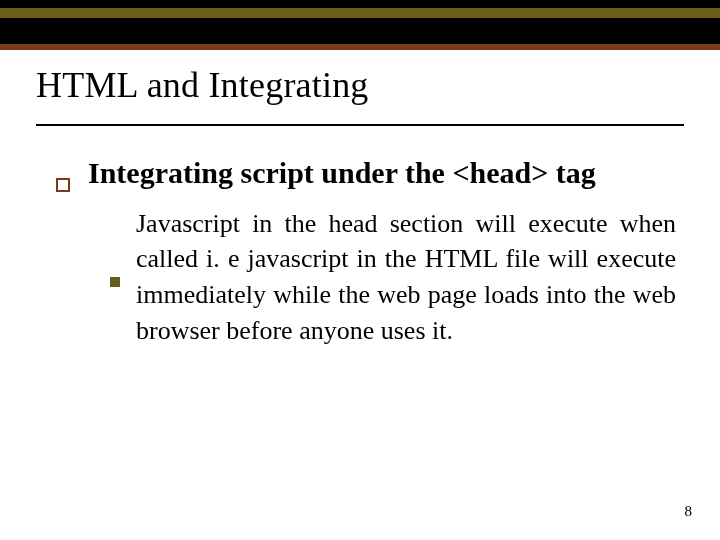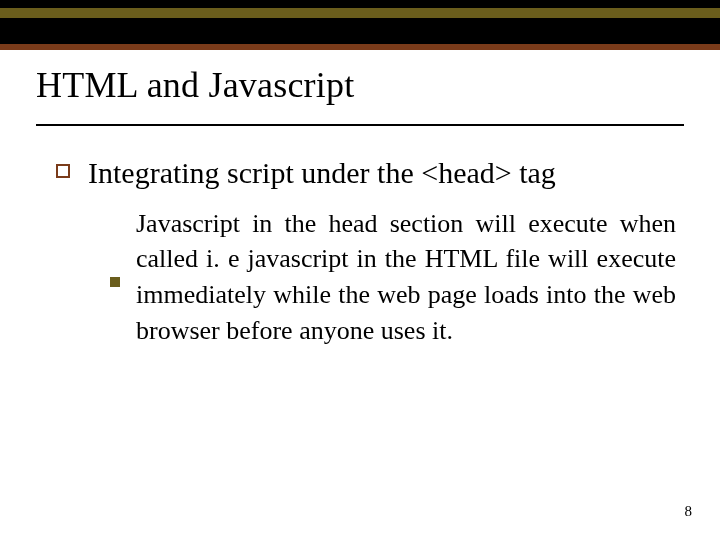--- a/index.html
+++ b/index.html
@@ -7,21 +7,21 @@
   .slide { width: 720px; height: 540px; position: relative; }
   .topbar { width: 100%; }
   .topbar .band-dark { height: 8px; background: #000; }
   .topbar .band-olive { height: 10px; background: #6a5d1c; }
   .topbar .band-black2 { height: 26px; background: #000; }
   .topbar .band-rust { height: 6px; background: #7a3b1a; }
   .title-wrap { padding: 14px 36px 8px 36px; }
   .title { font-size: 36px; font-weight: 400; letter-spacing: 0.2px; }
   .title-rule { margin: 10px 36px 0 36px; height: 2px; background: #000; }
   .content { padding: 28px 44px 0 56px; }
-  .row { display: flex; align-items: flex-start; }
+  .row { display: flex; align-items: flex-end; font-weight: bold; }
   .bullet-sq-open {
     width: 14px; height: 14px; border: 2px solid #7a3b1a; margin-top: 10px; flex: 0 0 auto;
   }
   .l1-text { font-size: 30px; margin-left: 18px; line-height: 1.25; }
   .sub { margin: 14px 0 0 54px; display: flex; align-items: center; }
   .bullet-sq-fill {
     width: 10px; height: 10px; background: #6a5d1c; margin-top: 10px; flex: 0 0 auto;
   }
   .l2-text { font-size: 26px; margin-left: 16px; line-height: 1.38; text-align: justify; max-width: 540px; }
   .pagenum { position: absolute; right: 28px; bottom: 20px; font-size: 15px; color: #000; }
@@ -31,21 +31,21 @@
 
 <div class="slide">
   <div class="topbar">
     <div class="band-dark"></div>
     <div class="band-olive"></div>
     <div class="band-black2"></div>
     <div class="band-rust"></div>
   </div>
 
   <div class="title-wrap">
-    <h1 class="title">HTML and Javascript</h1>
+    <h1 class="title">HTML and Integrating</h1>
   </div>
   <div class="title-rule"></div>
 
   <div class="content">
     <div class="row">
       <span class="bullet-sq-open"></span>
       <div class="l1-text">Integrating script under the &lt;head&gt; tag</div>
     </div>
     <div class="sub">
       <span class="bullet-sq-fill"></span>

